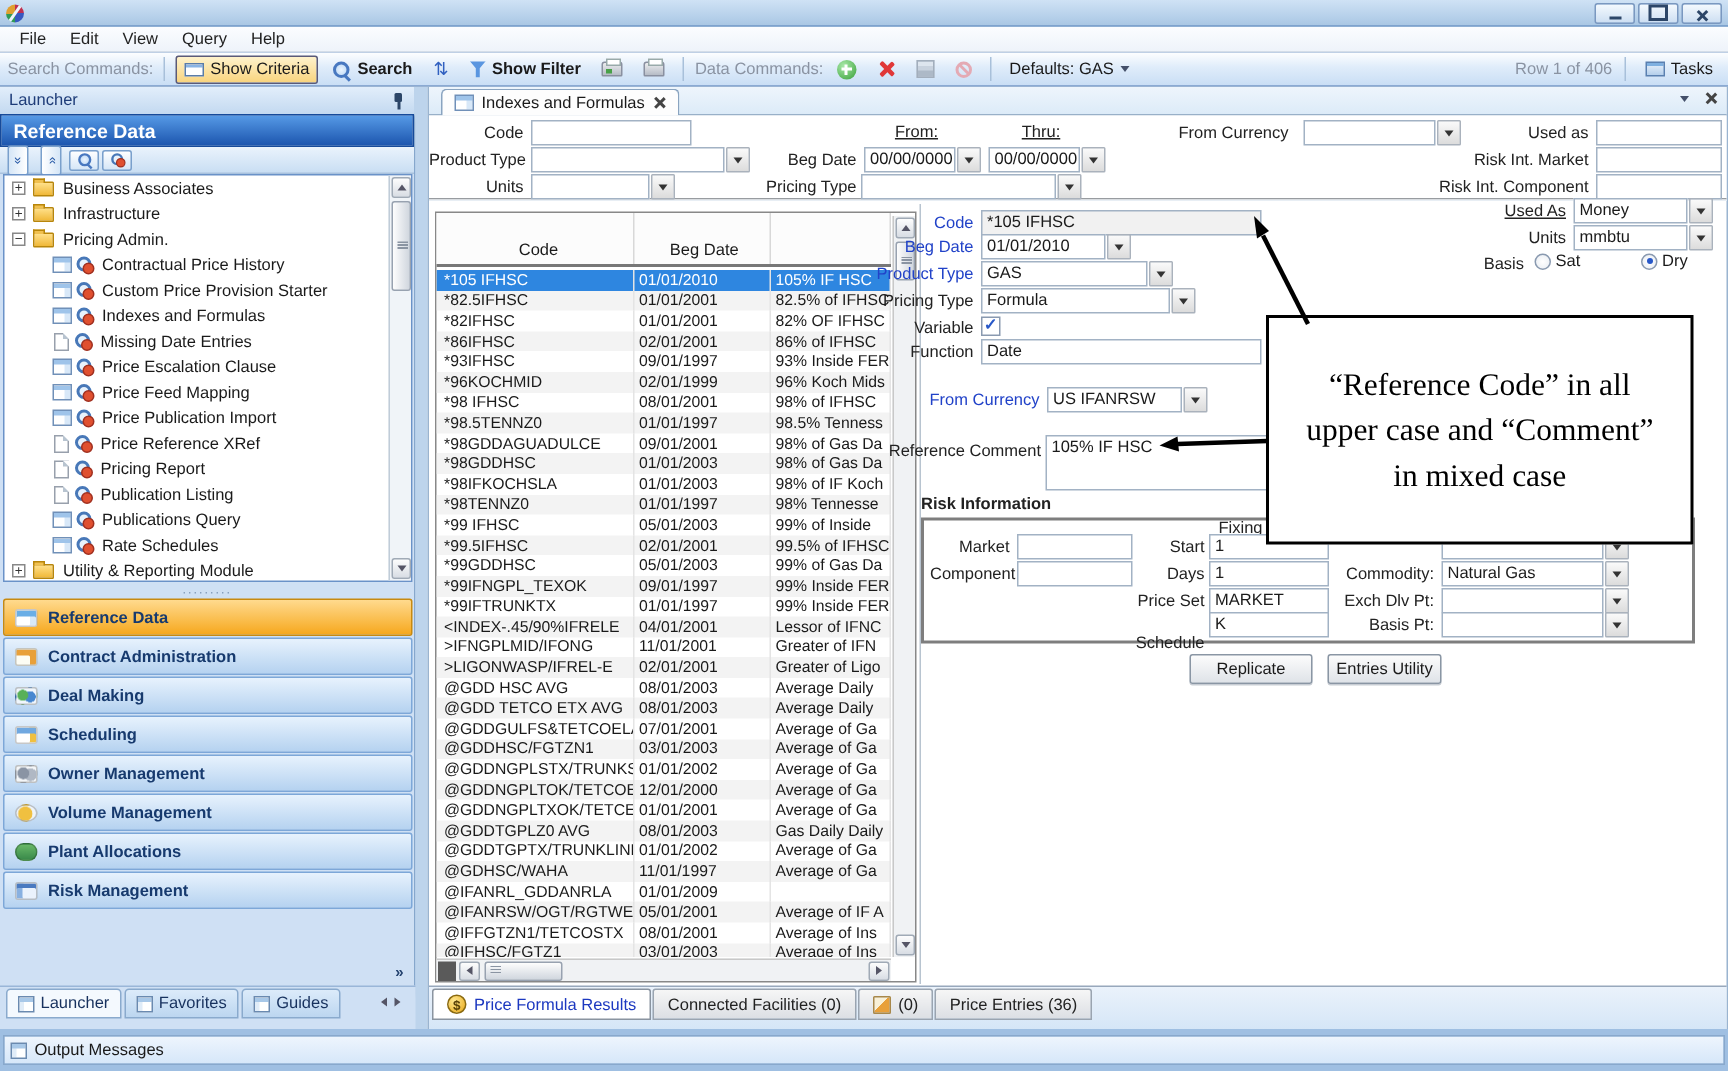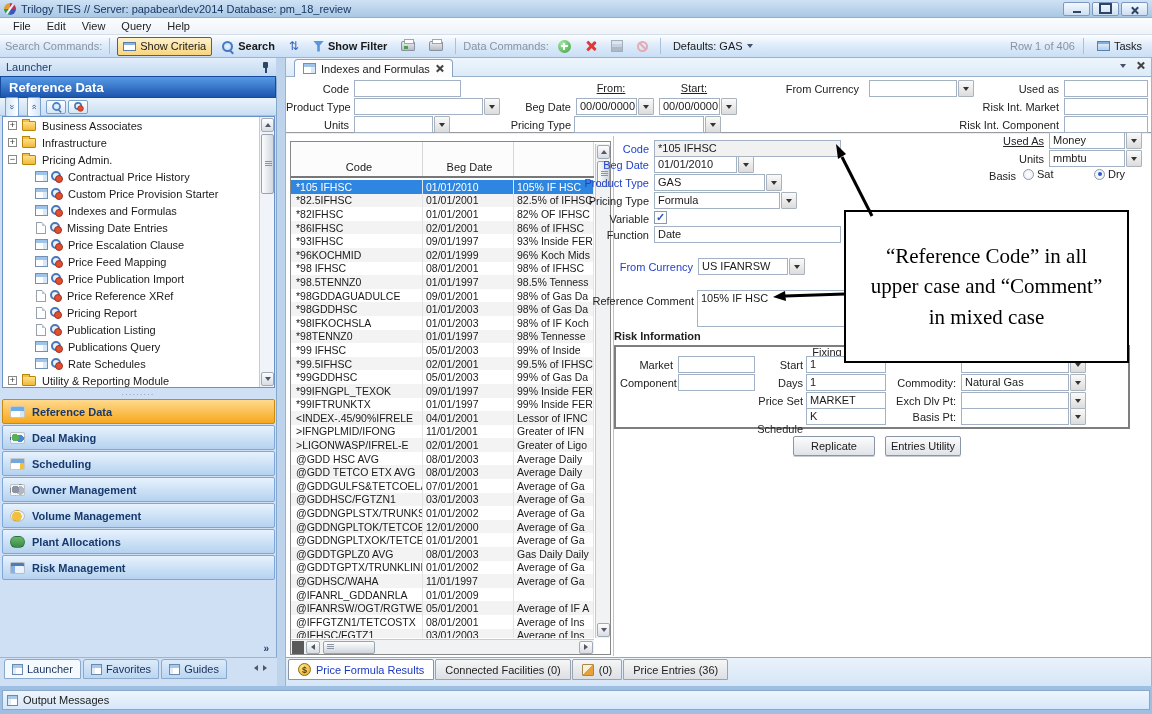--- a/index.html
+++ b/index.html
@@ -160,21 +160,20 @@
   .statusarea{position:absolute;left:0;top:686px;width:1152px;height:28px;background:#9fbfe2;}
   .statusbar{position:absolute;left:2px;right:2px;top:4px;height:20px;background:linear-gradient(#eef5fd,#d6e7f9);border:1px solid #88a8cc;display:flex;align-items:center;gap:5px;padding:0 4px;}
 </style>
 </head>
 <body>
 
 <div class="screen">
 
   <div class="titlebar">
     <span class="logo"></span>
-    <span class="titletext">Trilogy TIES //  Server: papabear\dev2014 Database: pm_18_review</span>
     <span class="winbtns">
       <span class="wbtn wb-min"></span>
       <span class="wbtn wb-max"></span>
       <span class="wbtn wb-close"></span>
     </span>
   </div>
 
   <div class="menubar">
       <span class="menu-item">File</span>
       <span class="menu-item">Edit</span>
@@ -349,20 +348,24 @@
             <span class="tlab">Utility &amp; Reporting Module</span>
           </div>
         </div>
       <div class="l-split"></div>
       <div class="l-mods">
           <div class="mod active">
             <span class="mico mi-reference-data"></span>
             <span>Reference Data</span>
           </div>
           <div class="mod">
+            <span class="mico mi-contract-administration"></span>
+            <span>Contract Administration</span>
+          </div>
+          <div class="mod">
             <span class="mico mi-deal-making"></span>
             <span>Deal Making</span>
           </div>
           <div class="mod">
             <span class="mico mi-scheduling"></span>
             <span>Scheduling</span>
           </div>
           <div class="mod">
             <span class="mico mi-owner-management"></span>
             <span>Owner Management</span>
@@ -427,21 +430,21 @@
           </span>
         <span class="lbl" style="left:0;top:42px;width:63px">Units</span>
         <span class="combo" style="left:68px;top:39px;width:96px">
             <span class="val"></span>
             <span class="cbtn">
               <span class="tri-down"></span>
             </span>
           </span>
 
         <span class="lbl ul" style="left:290px;top:5px;width:70px;text-align:center">From:</span>
-        <span class="lbl ul" style="left:373px;top:5px;width:70px;text-align:center">Start:</span>
+        <span class="lbl ul" style="left:373px;top:5px;width:70px;text-align:center">Thru:</span>
         <span class="lbl" style="left:180px;top:24px;width:105px">Beg Date</span>
         <span class="combo" style="left:290px;top:21px;width:78px">
             <span class="val">00/00/0000</span>
             <span class="cbtn">
               <span class="tri-down"></span>
             </span>
           </span>
         <span class="combo" style="left:373px;top:21px;width:78px">
             <span class="val">00/00/0000</span>
             <span class="cbtn">

